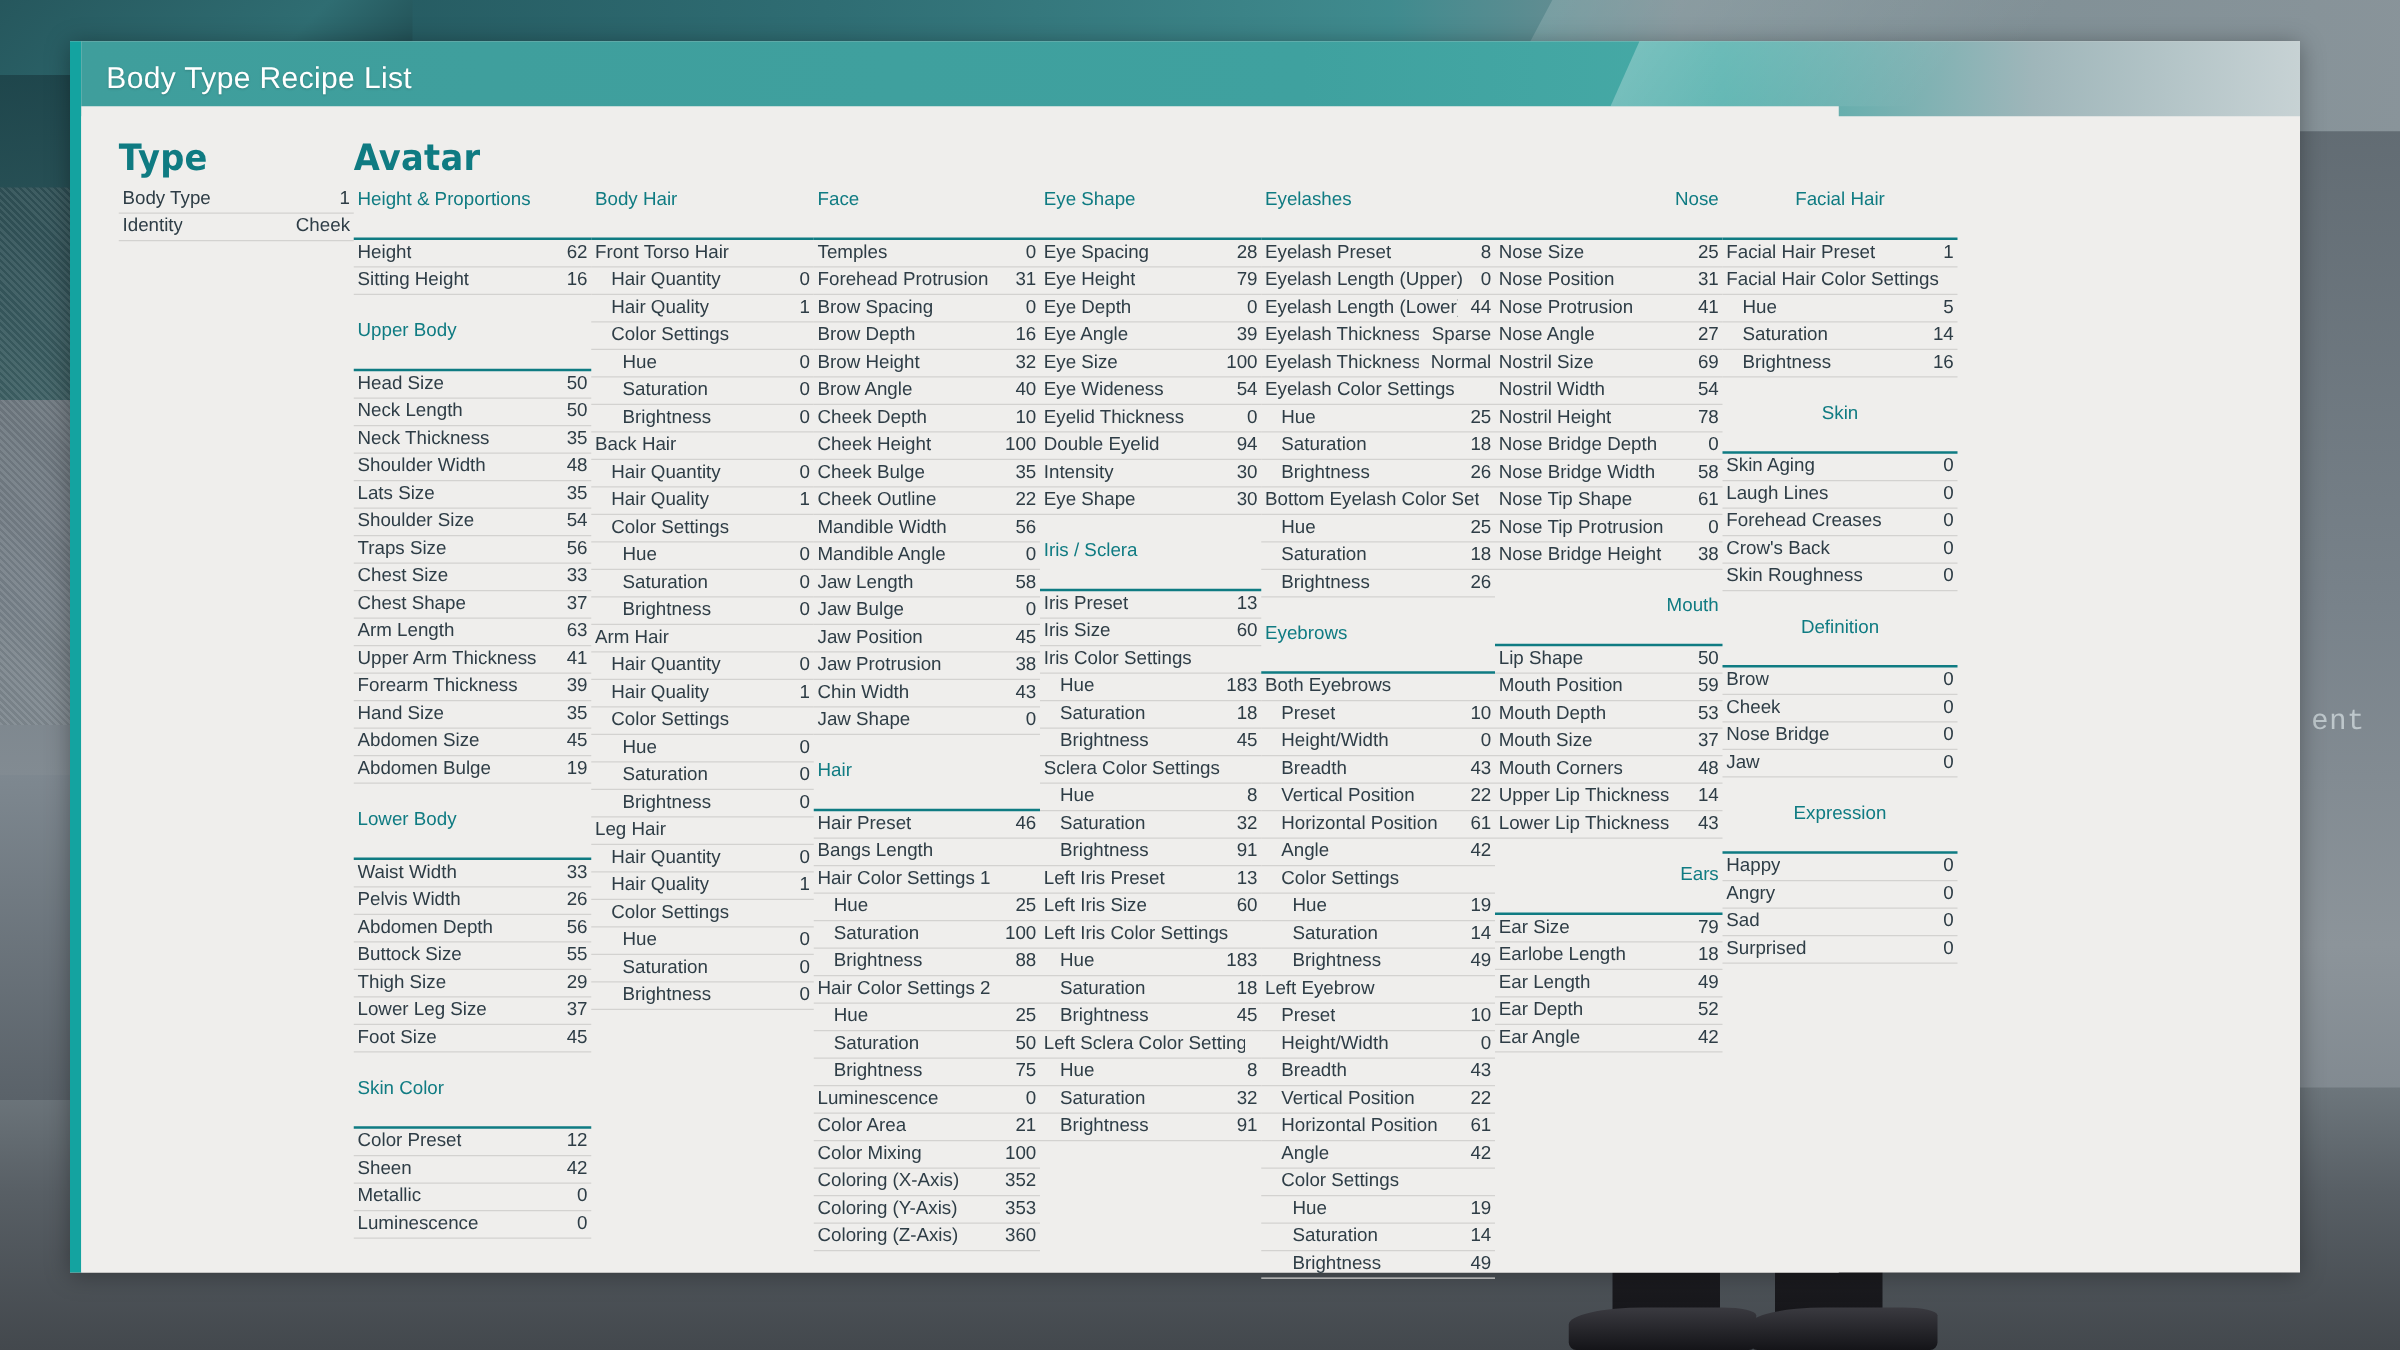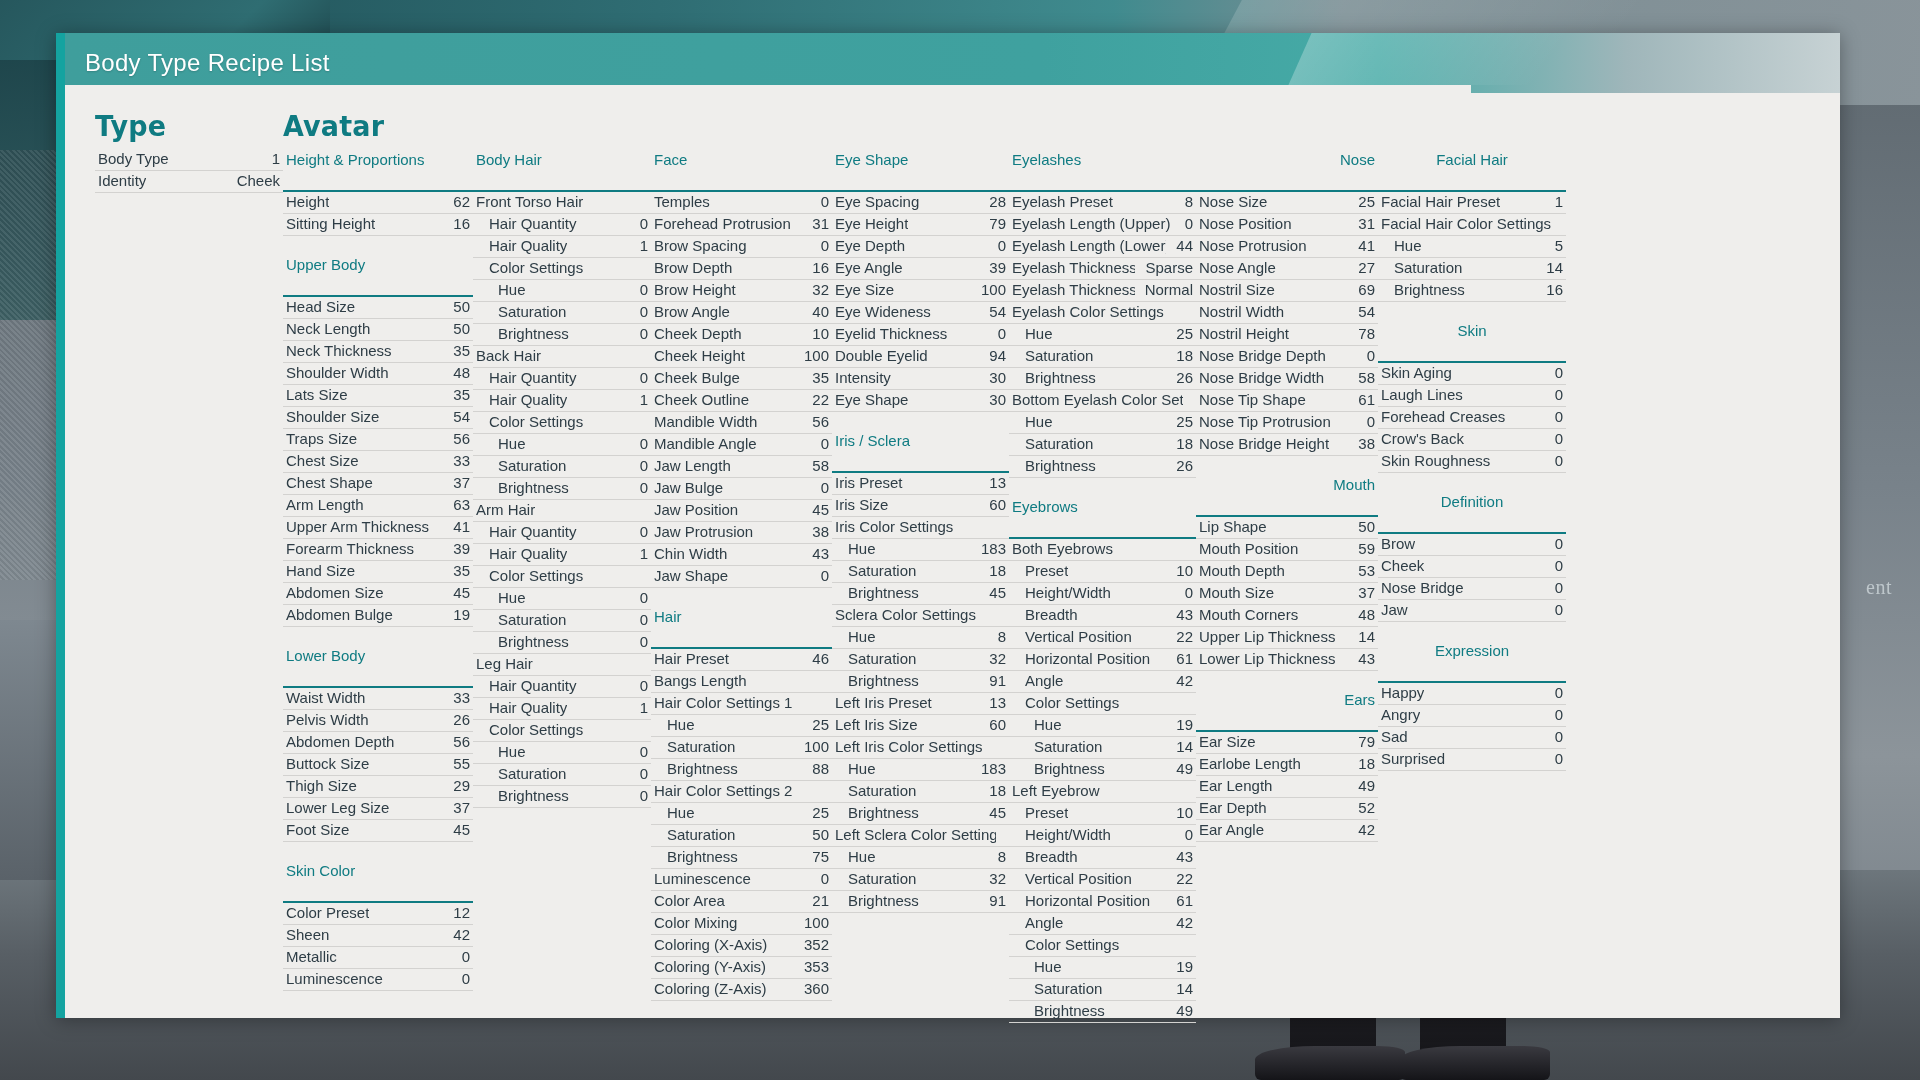--- a/index.html
+++ b/index.html
@@ -52,23 +52,23 @@
   #bg .legL{ left:1290px; }
   #bg .legR{ left:1420px; }
   #bg .shoeL,#bg .shoeR{
     position:absolute; bottom:0; width:150px; height:34px;
     background:linear-gradient(180deg,#3a3a40,#141418);
     border-radius:40% 18% 6px 6px;
   }
   #bg .shoeL{ left:1255px; }
   #bg .shoeR{ left:1400px; }
   #bg .ghostText{
-    position:absolute; right:28px; top:576px;
-    color:#c9d2d6; font-size:20px; letter-spacing:.5px; opacity:.85;
-    font-family:Liberation Serif, serif;
+    position:absolute; right:28px; top:564px;
+    color:#c9d2d6; font-size:23px; letter-spacing:.5px; opacity:.85;
+    font-family:Liberation Mono, monospace;
   }
   #bg .leftStrip{
     position:absolute; left:0; top:620px; width:66px; height:260px;
     background:linear-gradient(180deg,#7e8890,#5a6269);
   }
 
   
   #panel{
     position:absolute; left:56px; top:33px; width:1784px; height:985px;
     background:#efeeec;

